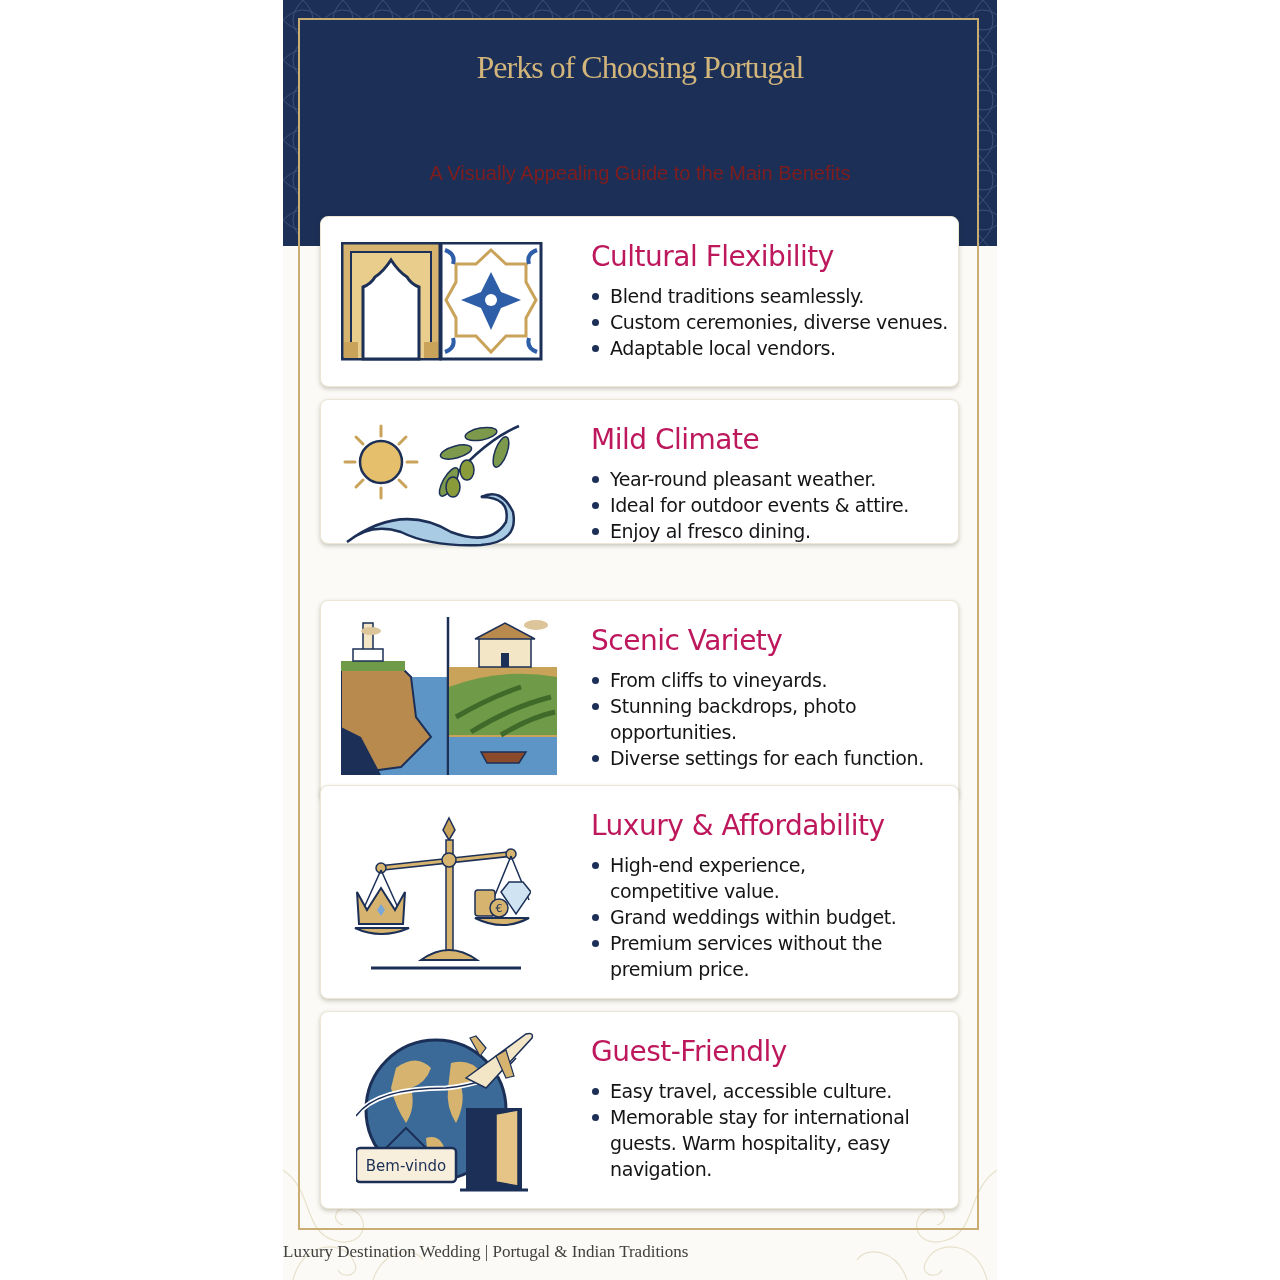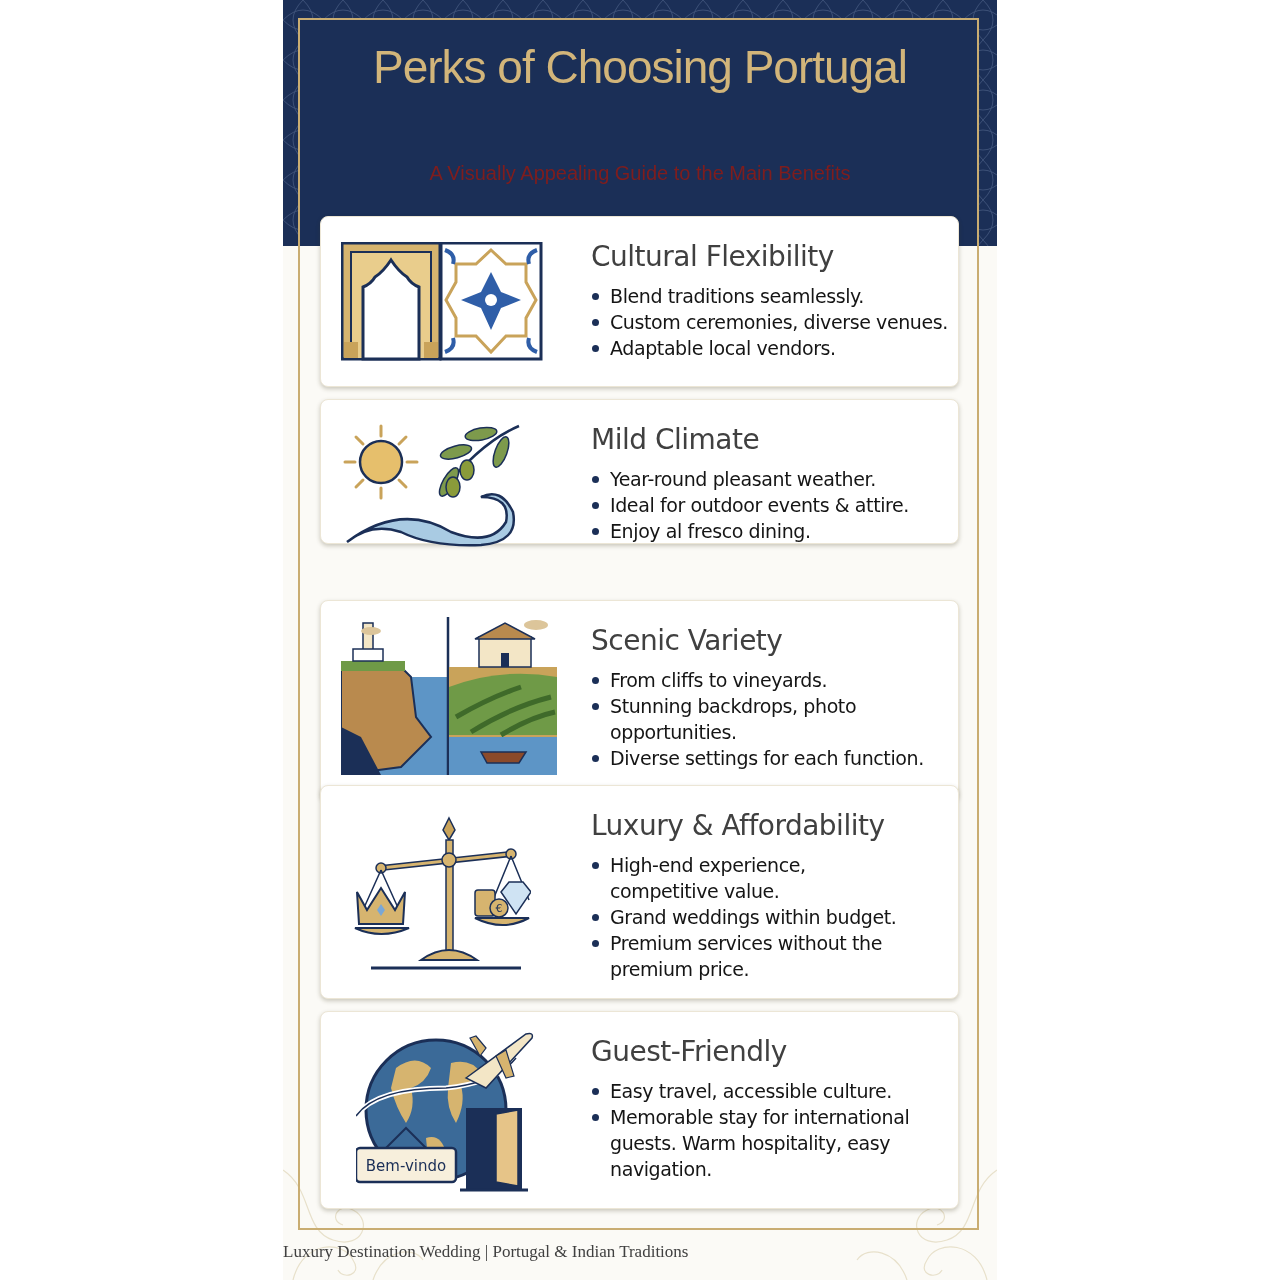--- a/index.html
+++ b/index.html
@@ -24,36 +24,36 @@
   .frame {
     position:absolute; left:15px; top:18px; width:681px; height:1212px;
     border:2px solid #c9ad72; box-sizing:border-box;
   }
   .frame-inner-header {
     position:absolute; left:17px; top:20px; width:677px; height:226px;
     background:#1b2f57;
   }
   .title {
     position:absolute; left:0; top:40px; width:714px; text-align:center;
-    font-family:Liberation Sans, sans-serif; color:#d2b57a; font-size:46px; line-height:54px;
+    font-family:Liberation Serif, serif; color:#d2b57a; font-size:32px; line-height:54px;
     letter-spacing:-1px;
   }
   .subtitle {
     position:absolute; left:0; top:162px; width:714px; text-align:center;
     color:#7f1d1d; font-size:20px; font-family:"Liberation Sans", sans-serif;
   }
   .card {
     position:absolute; left:37px; width:639px; background:#ffffff;
     border-radius:8px; box-shadow:0 2px 4px rgba(60,50,20,0.25);
     border:1px solid #ece6d6; box-sizing:border-box;
   }
   .card .icon { position:absolute; left:20px; }
   .card .text { position:absolute; left:270px; right:10px; }
   .card h2 {
-    margin:0; color:#404040; font-family:"DejaVu Sans", sans-serif;
+    margin:0; color:#be185d; font-family:"DejaVu Sans", sans-serif;
     font-size:28px; font-weight:normal; letter-spacing:-0.5px; line-height:36px;
   }
   .card ul { list-style:none; margin:8px 0 0 0; padding:0; }
   .card li {
     position:relative; padding-left:19px; color:#151515;
     font-size:19px; line-height:26px; letter-spacing:-0.4px;
     font-family:"DejaVu Sans", sans-serif;
   }
   .card li .dot {
     position:absolute; left:1px; top:10px; width:7px; height:7px; border-radius:50%;

